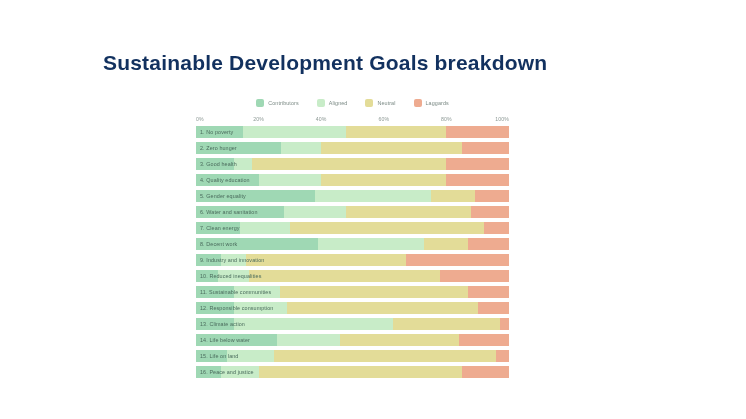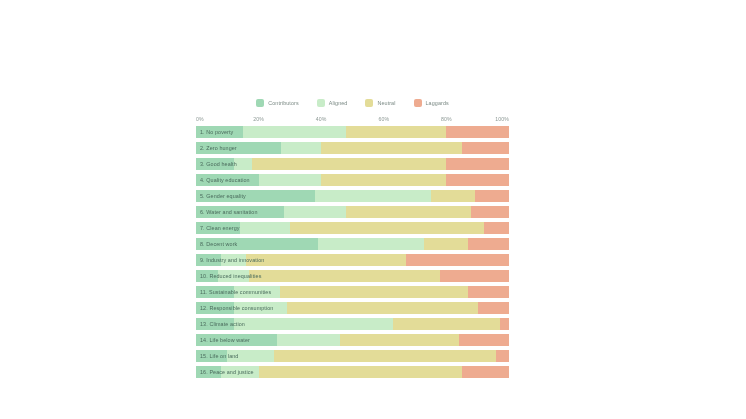--- a/index.html
+++ b/index.html
@@ -112,20 +112,21 @@
     white-space: nowrap;
     letter-spacing: 0.1px;
     pointer-events: none;
   }
 </style>
 </head>
 <body>
 
 <div id="slide">
 
+  <div id="chart-title">Sustainable  Development  Goals breakdown</div>
 
   <div id="legend">
       <div class="legend-item">
         <span class="legend-swatch" style="background: rgb(159, 216, 180);"></span>
         <span class="legend-label">Contributors</span>
       </div>
       <div class="legend-item">
         <span class="legend-swatch" style="background: rgb(200, 236, 200);"></span>
         <span class="legend-label">Aligned</span>
       </div>

